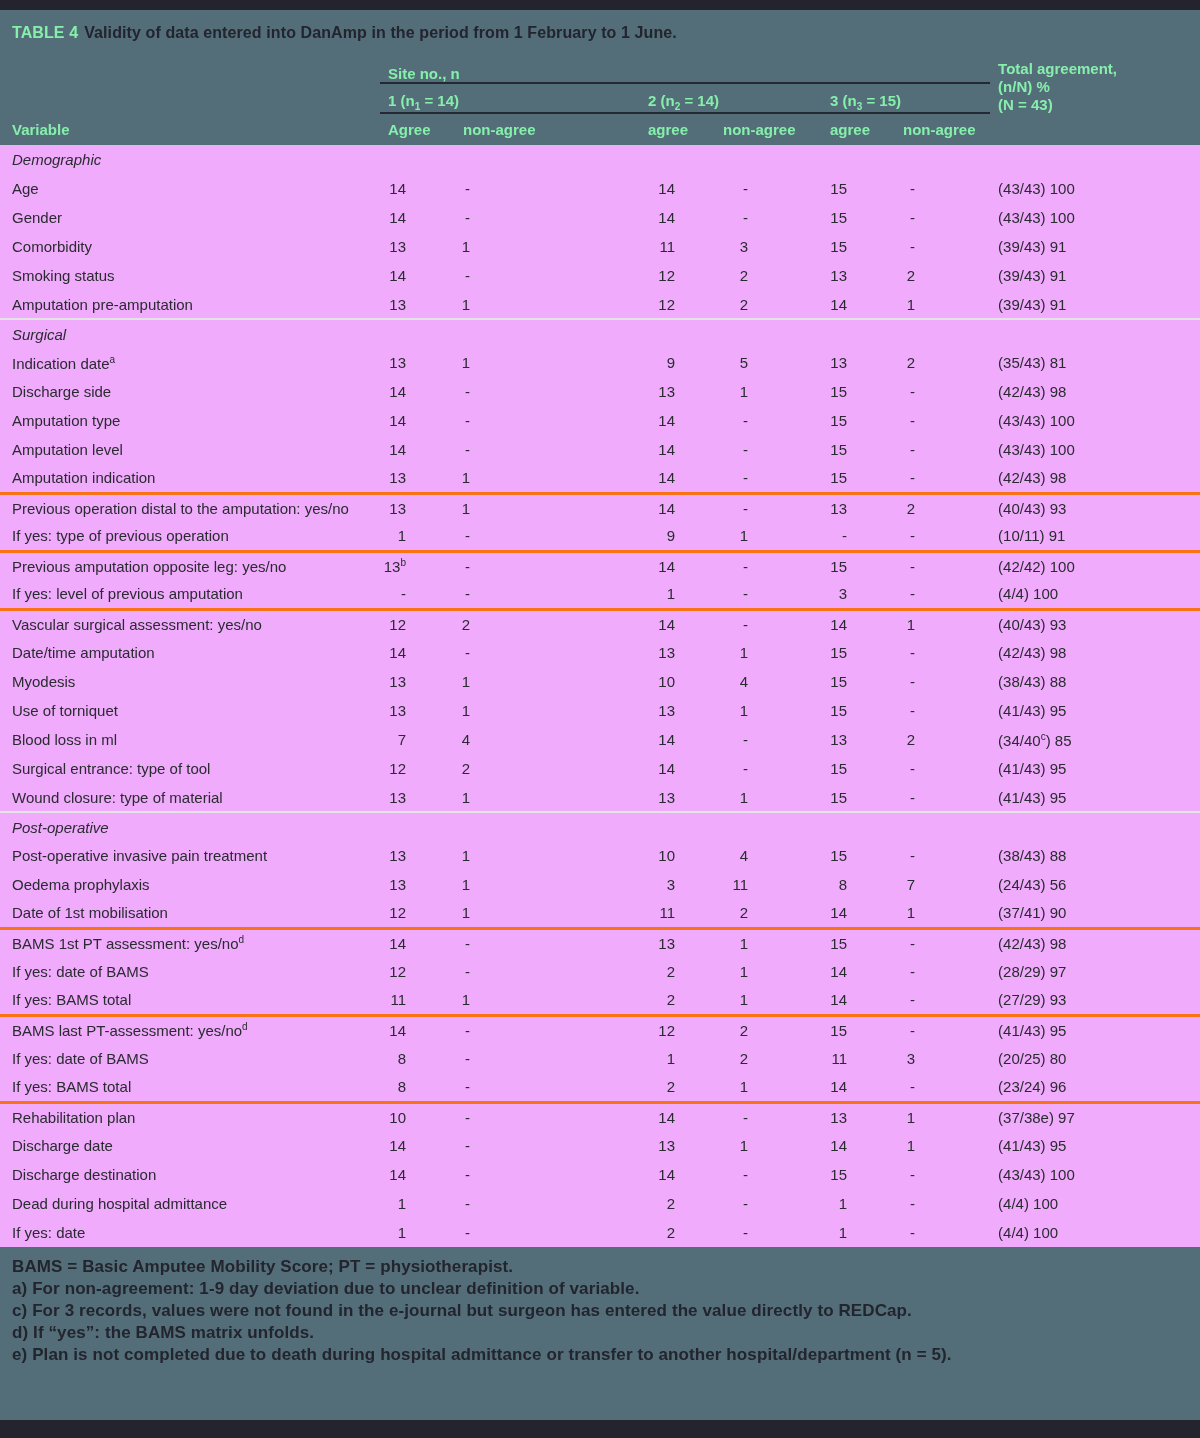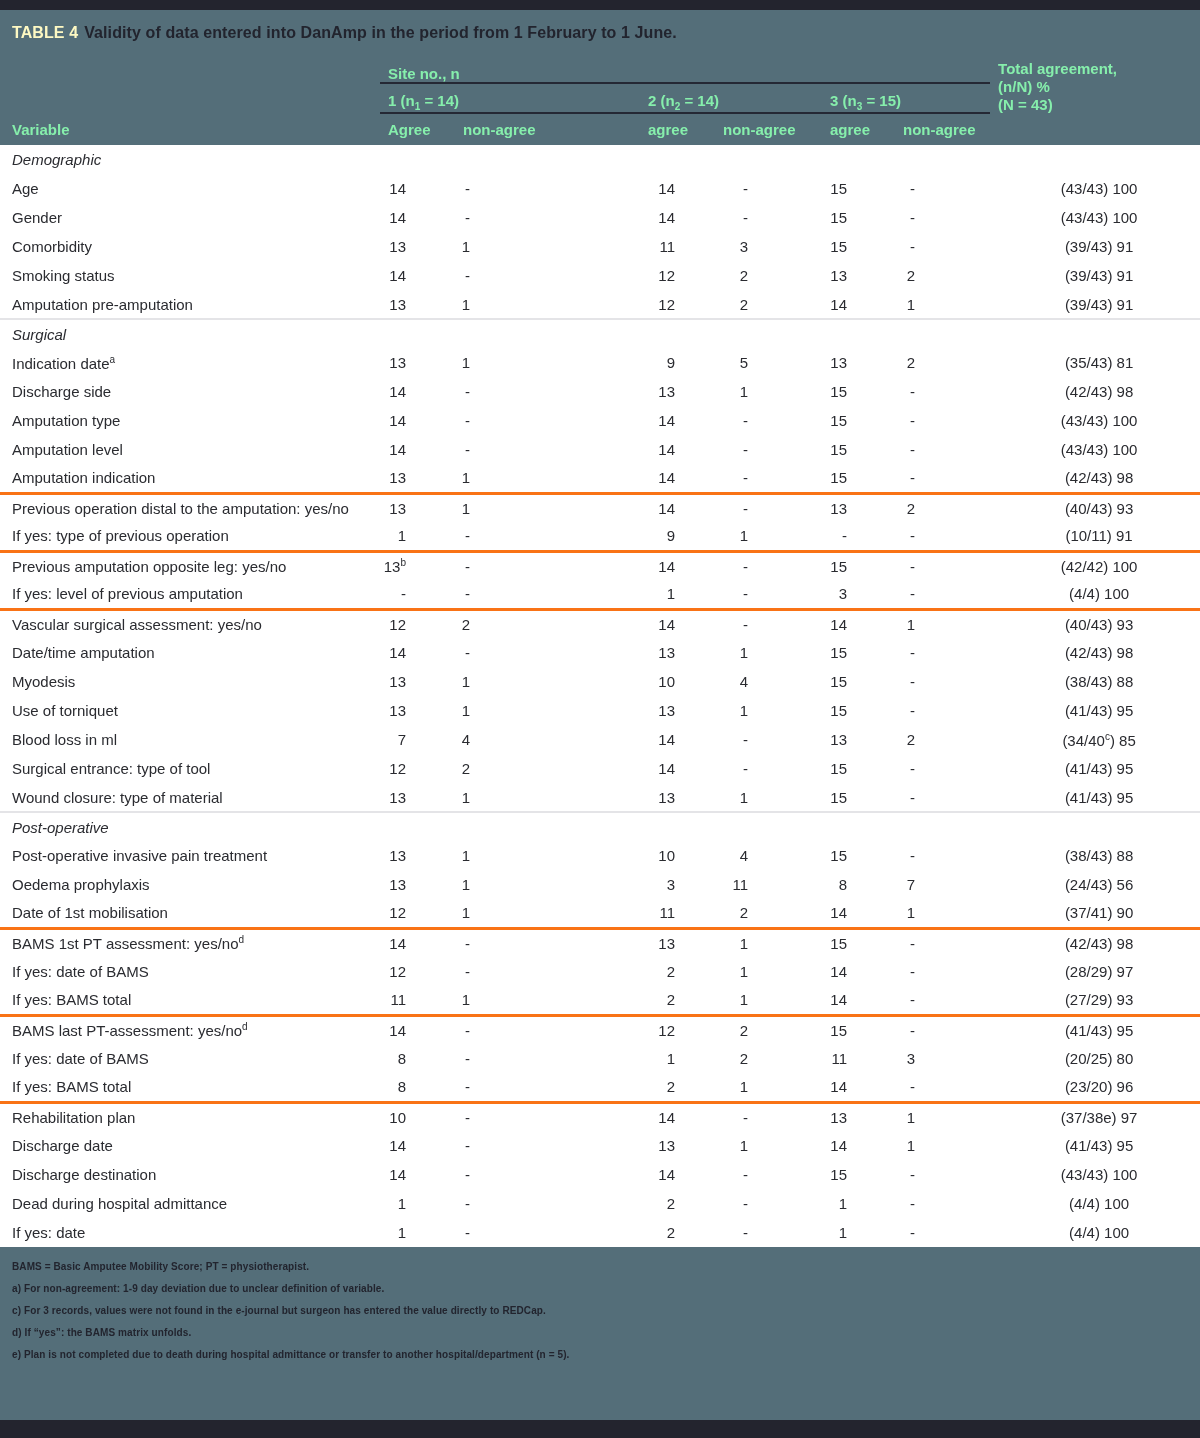--- a/index.html
+++ b/index.html
@@ -12,50 +12,50 @@
     display:flex; flex-direction:column;
     overflow:hidden;
   }
   .bar { height:10px; background:#23242e; flex:0 0 auto; }
   .bar.bottom { height:18px; margin-top:auto; }
   .title-block {
     padding:14px 12px 11px 12px;
     font-size:16px; font-weight:bold; color:#22242e;
     letter-spacing:0.1px;
   }
-  .title-block .tag { color:#fef9c3; margin-right:6px; }
+  .title-block .tag { color:#86efac; margin-right:6px; }
   table { width:1200px; border-collapse:collapse; table-layout:fixed; }
   col.c0{width:380px} col.c1{width:75px} col.c2{width:185px}
   col.c3{width:75px}  col.c4{width:107px} col.c5{width:73px}
   col.c6{width:95px}  col.c7{width:210px}
   thead { color:#86efac; font-weight:bold; font-size:15px; }
   thead th, thead td { text-align:left; padding:0 0 0 8px; white-space:nowrap; font-weight:bold; vertical-align:bottom; }
   tr.hrow-a th.group { border-bottom:2px solid #242834; height:30px; }
   tr.hrow-b th.site  { border-bottom:2px solid #242834; height:30px; }
   tr.hrow-c th { height:32px; vertical-align:middle;margin-top:10px; }
   th.varhead { padding-left:12px; }
   td.totalhead { vertical-align:top; padding-top:7px; line-height:18px; }
   sub { font-size:10px; }
   sup { font-size:10px; }
-  tbody { background:#ffffff; color:#2a2b30; font-size:15px; }
+  tbody { background:#f0abfc; color:#2a2b30; font-size:15px; }
   tbody td { height:29px; padding:0; white-space:nowrap; vertical-align:middle; }
   tbody td.c0 { padding-left:12px; }
   tbody td.c1 { text-align:right; padding-right:49px; }
   tbody td.c2 { text-align:right; padding-right:170px; }
   tbody td.c3 { text-align:right; padding-right:40px; }
   tbody td.c4 { text-align:right; padding-right:74px; }
   tbody td.c5 { text-align:right; padding-right:48px; }
   tbody td.c6 { text-align:right; padding-right:75px; }
-  tbody td.c7 { text-align:center;  padding-left:8px; }
+  tbody td.c7 { text-align:left;  padding-left:8px; }
   tr.section-row td { font-style:italic; padding-left:12px; border-top:2px solid #e4e4e7; }
   tbody tr:first-child td { border-top:none; }
   tr.sep td { border-top:3px solid #f97316; }
   .footnotes { padding:9px 12px 0 12px; }
   .footnotes div {
-    font-size:10px; font-weight:bold; color:#22242e;
+    font-size:17px; font-weight:bold; color:#22242e;
     line-height:22px; letter-spacing:0.1px;
   }
 </style>
 </head>
 <body>
 
 <div class="page">
   <div class="bar top"></div>
 
   <div class="title-block">
@@ -400,21 +400,21 @@
           <td class="c7">(20/25) 80</td>
         </tr>
         <tr>
           <td class="c0">If yes: BAMS total</td>
           <td class="c1">8</td>
           <td class="c2">-</td>
           <td class="c3">2</td>
           <td class="c4">1</td>
           <td class="c5">14</td>
           <td class="c6">-</td>
-          <td class="c7">(23/20) 96</td>
+          <td class="c7">(23/24) 96</td>
         </tr>
         <tr class="sep">
           <td class="c0">Rehabilitation plan</td>
           <td class="c1">10</td>
           <td class="c2">-</td>
           <td class="c3">14</td>
           <td class="c4">-</td>
           <td class="c5">13</td>
           <td class="c6">1</td>
           <td class="c7">(37/38e) 97</td>

